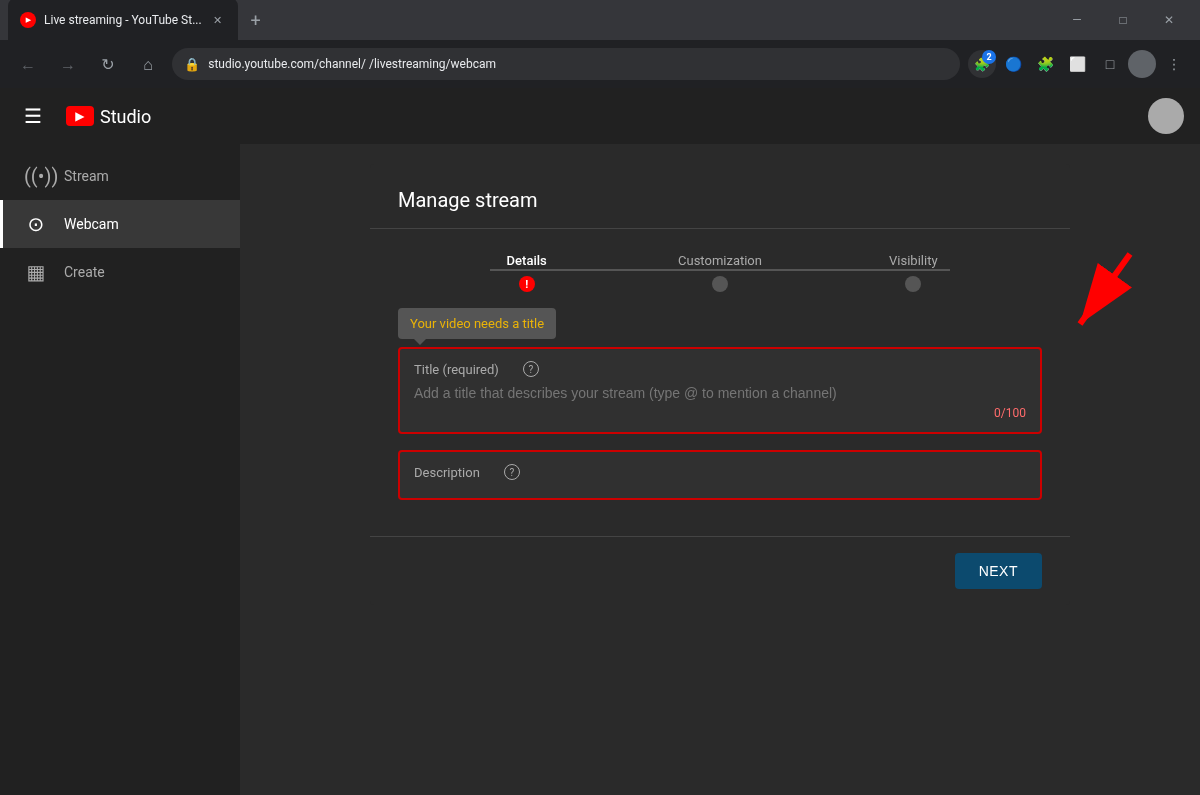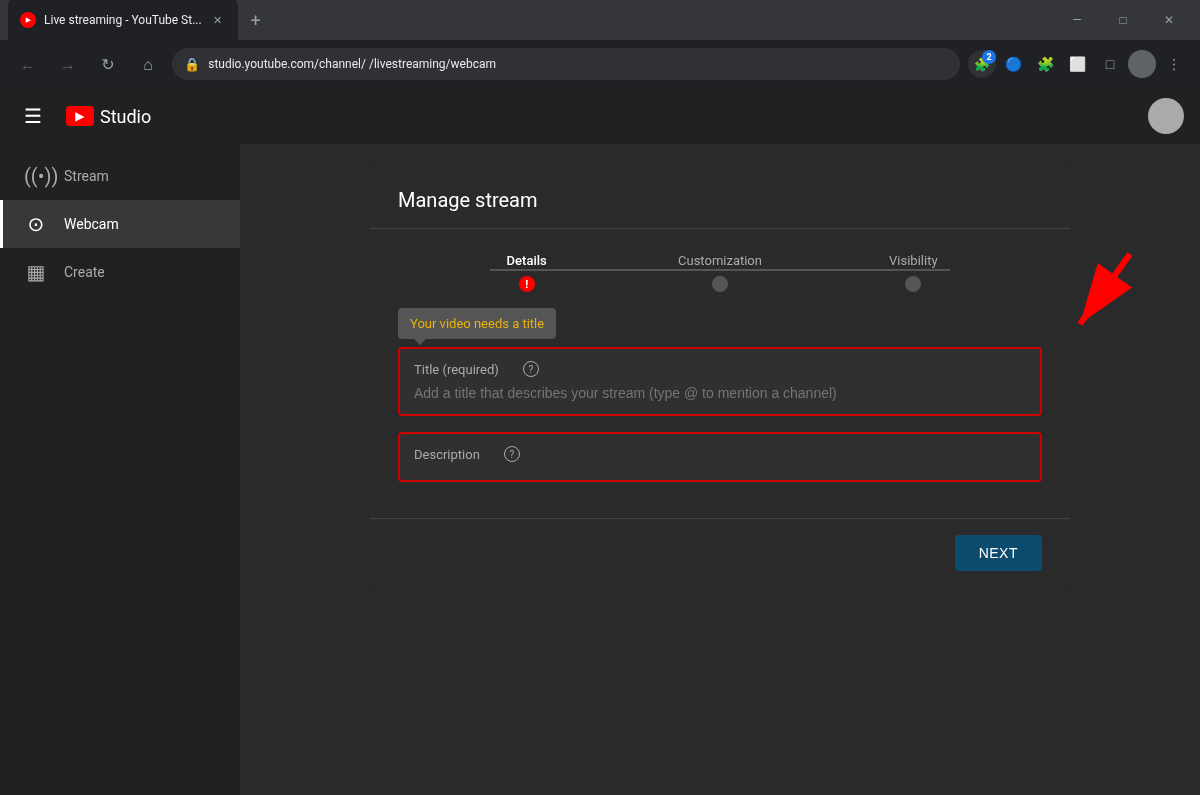--- a/index.html
+++ b/index.html
@@ -543,20 +543,21 @@
       </div>
 
       <div class="details-section">
 
         <div class="field-group">
           <div class="field-label">
             <span>Title (required)</span>
             <div class="help-icon">?</div>
           </div>
           <input class="field-input" type="text" value="" placeholder="Add a title that describes your stream (type @ to mention a channel)" style="">
+          <div class="field-counter">0/100</div>
         </div>
 
         <div class="field-group">
           <div class="field-label">
             <span>Description</span>
             <div class="help-icon">?</div>
           </div>
         </div>
       </div>
 

